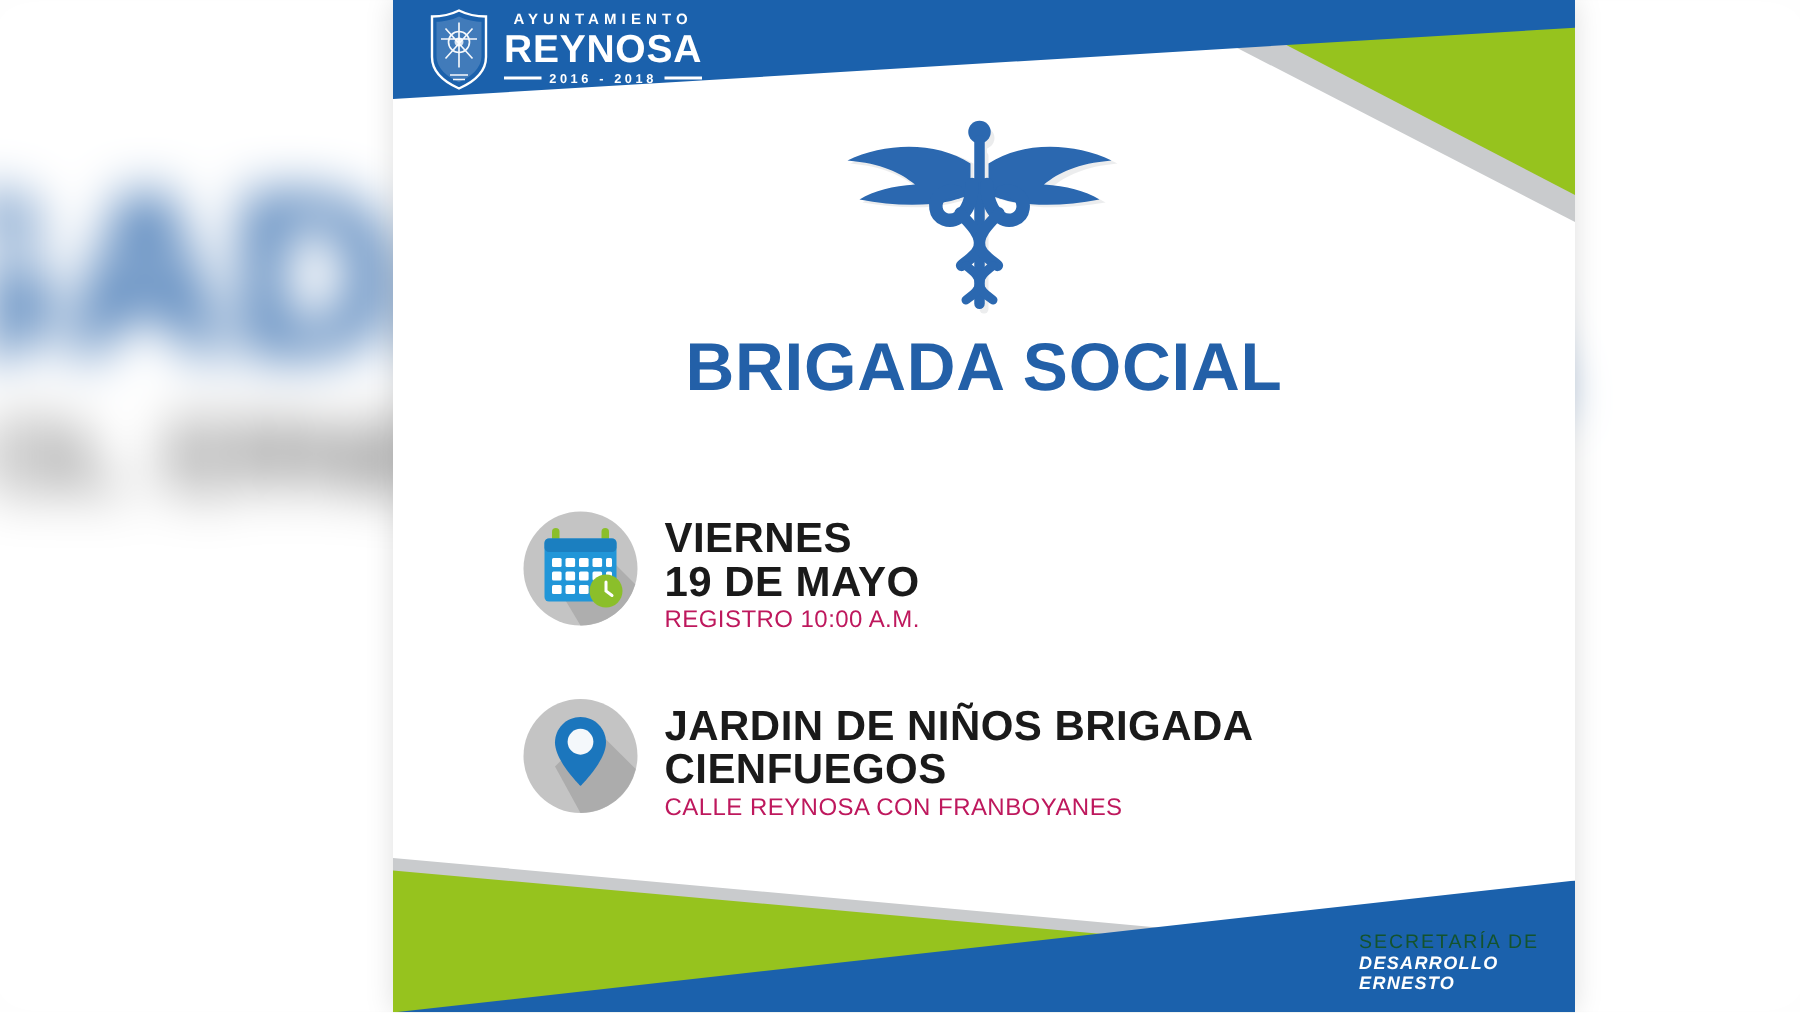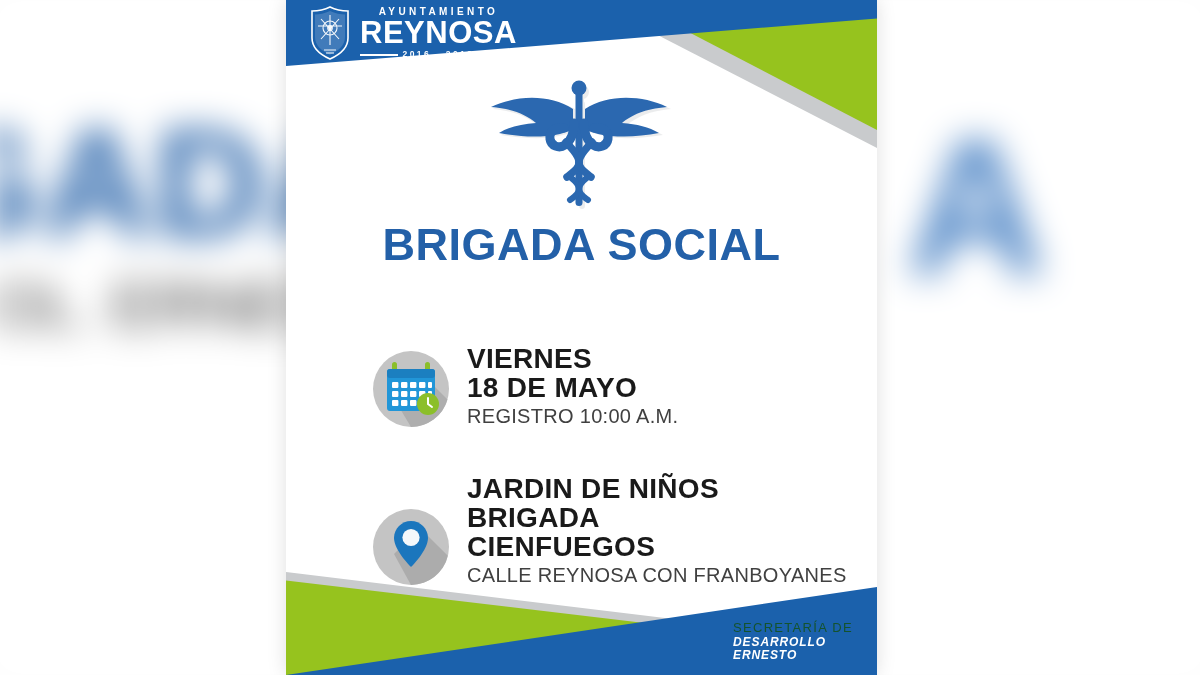--- a/index.html
+++ b/index.html
@@ -30,24 +30,23 @@
     font-size:150px;font-weight:bold;color:#2360a8;letter-spacing:2px;white-space:nowrap;
   }
   .bd-sub{
     position:absolute;left:520px;top:600px;
     font-size:62px;color:#2f2f2f;white-space:nowrap;
   }
   .bd-bigA{position:absolute;left:1460px;top:430px;font-size:190px;font-weight:bold;color:#4f86c6;}
 
   
   .poster{
-    position:absolute;left:262px;top:0;width:591px;height:675px;
+    position:absolute;left:262px;top:0;width:788px;height:675px;
     background:#ffffff;overflow:hidden;
     box-shadow:0 0 18px rgba(0,0,0,.13);
-    margin-left:24px;
   }
   .top-white-diag{
     position:absolute;left:0;top:30px;width:100%;height:150px;background:#ffffff;
     clip-path:polygon(0 100%,100% 0,100% 100%);
   }
   .top-green{
     position:absolute;right:0;top:0;width:250px;height:130px;background:#96c31e;
     clip-path:polygon(100% 0,100% 100%,0 0);
     z-index:2;
   }
@@ -64,44 +63,44 @@
 
   
   .logo{position:absolute;left:22px;top:6px;display:flex;align-items:center;gap:8px;z-index:6;}
   .crest{width:44px;height:54px;flex:none;position:relative;}
   .logo-txt{display:flex;flex-direction:column;align-items:center;line-height:1;}
   .logo-ayunt{
     font-size:10px;letter-spacing:3.4px;color:#ffffff;font-weight:bold;
     margin-bottom:1px;
   }
   .logo-reynosa{
-    font-size:31px;font-weight:bold;color:#ffffff;letter-spacing:.5px;line-height:.95;
+    font-size:26px;font-weight:bold;color:#ffffff;letter-spacing:.5px;line-height:.95;
     position:relative;
   }
   .logo-years{
     display:flex;align-items:center;gap:5px;width:100%;margin-top:3px;
   }
   .logo-years .ln{flex:1;height:2px;background:#ffffff;}
   .logo-years .yr{font-size:8.5px;letter-spacing:2.4px;color:#ffffff;font-weight:bold;white-space:nowrap;}
 
   
   .caduceus{position:absolute;left:0;right:0;top:76px;display:flex;justify-content:center;z-index:4;}
 
   
   .headings{position:absolute;left:0;right:0;top:222px;text-align:center;z-index:4;}
   .h-main{font-size:45px;font-weight:bold;color:#2360a8;letter-spacing:.5px;line-height:1;}
   .h-sub{font-size:22px;color:#2f3033;letter-spacing:.6px;margin-top:9px;line-height:1;}
 
   
   .rows{position:absolute;left:86px;top:340px;right:30px;z-index:4;}
-  .row{display:flex;align-items:flex-end;margin-bottom:42px;}
+  .row{display:flex;align-items:flex-start;margin-bottom:42px;}
   .row-icon{width:78px;height:78px;flex:none;margin-right:17px;position:relative;}
   .row-body{padding-top:4px;}
   .r-l1{font-size:28px;font-weight:bold;color:#1a1a1a;letter-spacing:.3px;line-height:1.04;}
-  .r-l2{font-size:20px;color:#404040;letter-spacing:.3px;line-height:1.12;margin-top:3px;}
+  .r-l2{font-size:16px;color:#be185d;letter-spacing:.3px;line-height:1.12;margin-top:3px;}
 
   
   .b-green{
     position:absolute;left:0;bottom:0;width:100%;height:110px;background:#96c31e;
     clip-path:polygon(0 14%,100% 78%,100% 100%,0 100%);
     z-index:2;
   }
   .b-gray{
     position:absolute;left:0;bottom:0;width:100%;height:112px;background:#c9cbcd;
     clip-path:polygon(0 8%,100% 72%,100% 100%,0 100%);
@@ -225,21 +224,21 @@
               <rect x="38" y="50" width="6.4" height="6" rx="1"></rect>
             </g>
             <circle cx="56" cy="54" r="11" fill="#8bbf2a"></circle>
             <g stroke="#ffffff" stroke-width="2" stroke-linecap="round" fill="none">
               <path d="M56 48v6l4 3"></path>
             </g>
           </svg>
         </div>
         <div class="row-body">
           <div class="r-l1">VIERNES</div>
-          <div class="r-l1">18 DE MAYO</div>
+          <div class="r-l1">19 DE MAYO</div>
           <div class="r-l2">REGISTRO 10:00 A.M.</div>
         </div>
       </div>
 
       <div class="row">
         <div class="row-icon">
           <svg width="78" height="78" viewBox="0 0 78 78" aria-hidden="true">
             <circle cx="39" cy="39" r="38" fill="#c4c4c4"></circle>
             <path d="M39 77a38 38 0 0 0 36.8-29.3L48 20 22 46z" fill="#acacac"></path>
             <path d="M39 13c-9.4 0-17 7.6-17 17 0 12.4 17 29 17 29s17-16.6 17-29c0-9.4-7.6-17-17-17z" fill="#1b76bd"></path>

